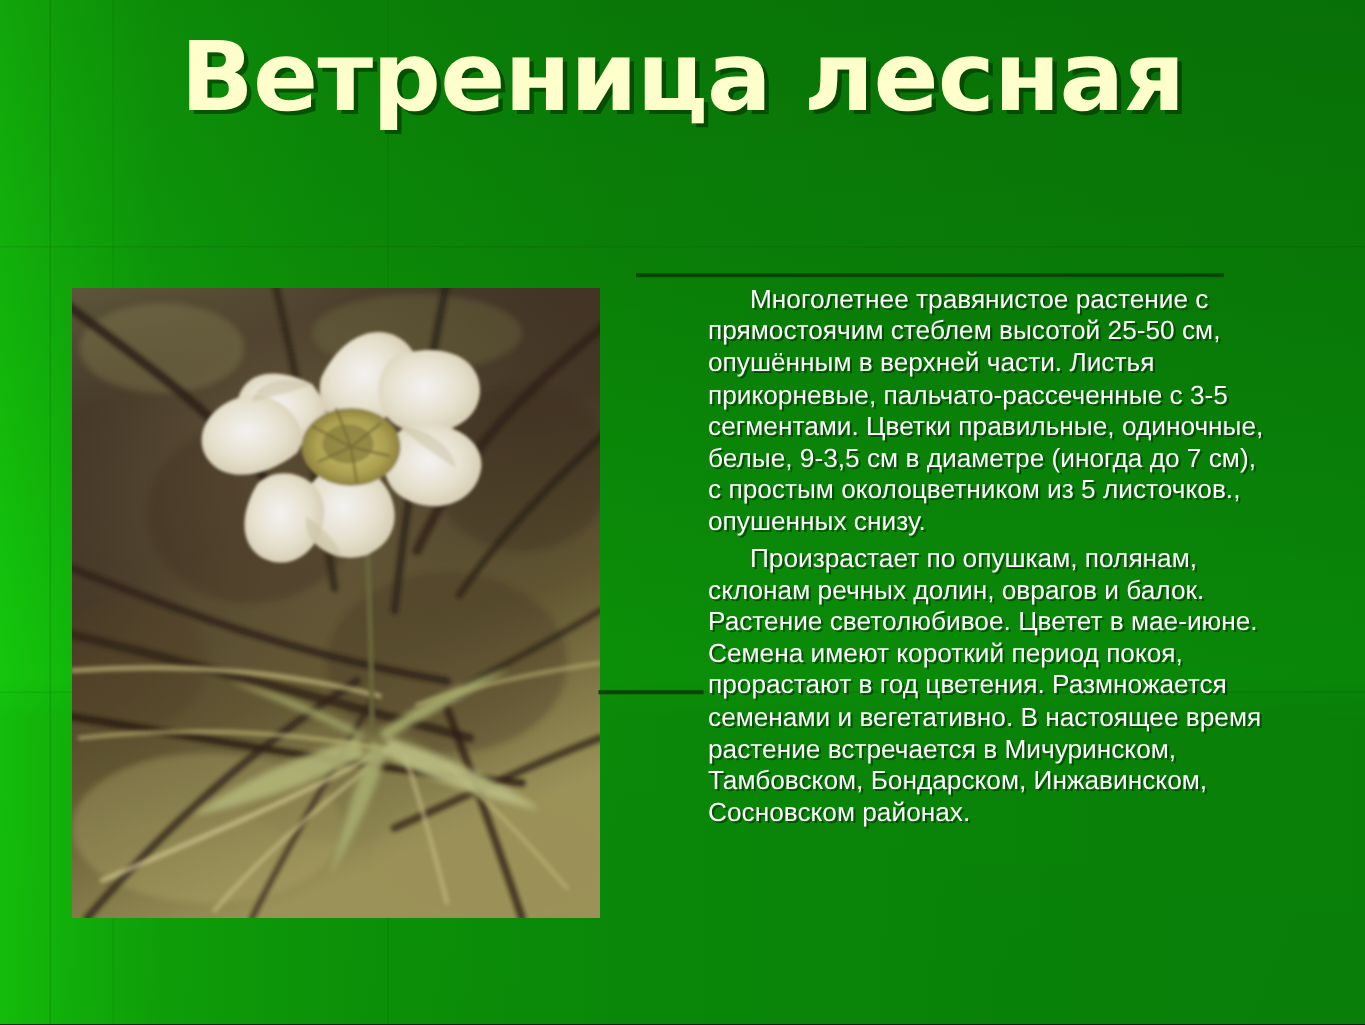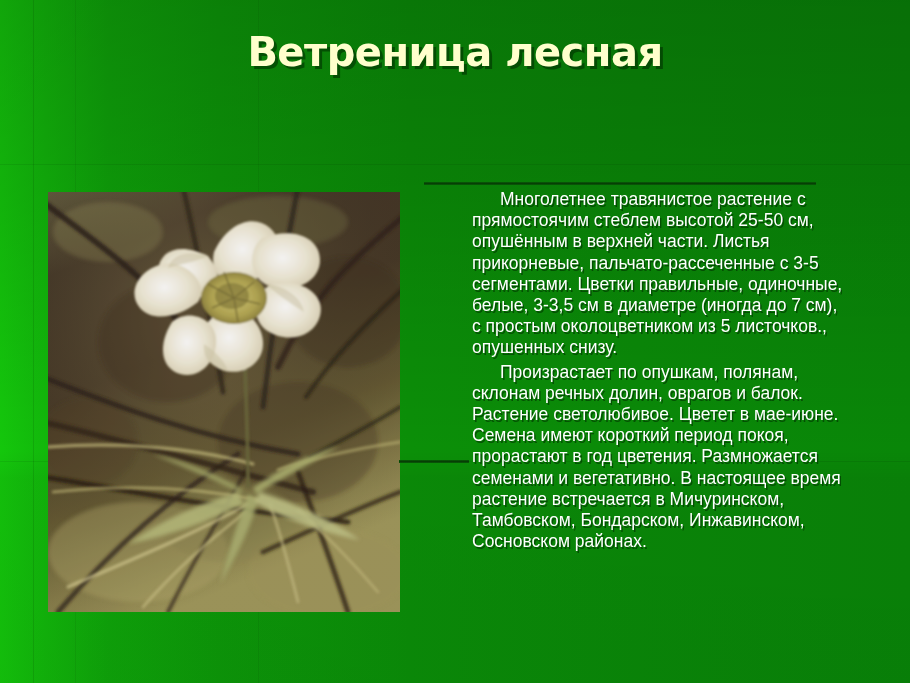--- a/index.html
+++ b/index.html
@@ -42,21 +42,21 @@
 
   
   #title {
     position: absolute;
     left: 0;
     right: 0;
     top: 16px;
     text-align: center;
     font-family: "DejaVu Sans", "Liberation Sans", sans-serif;
     font-weight: 700;
-    font-size: 40px;
+    font-size: 64px;
     line-height: 72px;
     letter-spacing: -0.5px;
     color: #ffffcc;
     text-shadow: 3px 3px 0 rgba(0,40,0,0.55);
     white-space: nowrap;
   }
 
   
   #photo-wrap {
     position: absolute;
@@ -234,17 +234,17 @@
       </g>
 
       <rect x="0" y="0" width="352" height="420" fill="#2e2a18" opacity="0.06"></rect>
     </svg>
   </div>
 
   <div class="rule" id="rule-top"></div>
   <div class="rule" id="rule-mid"></div>
 
   <div id="body-text">
-    <p class="indent">Многолетнее травянистое растение с прямостоячим стеблем высотой 25-50 см, опушённым в верхней части. Листья прикорневые, пальчато-рассеченные с 3-5 сегментами. Цветки правильные, одиночные, белые, 3-3,5 см в диаметре (иногда до 7 см), с простым околоцветником из 5 листочков., опушенных снизу.</p>
+    <p class="indent">Многолетнее травянистое растение с прямостоячим стеблем высотой 25-50 см, опушённым в верхней части. Листья прикорневые, пальчато-рассеченные с 3-5 сегментами. Цветки правильные, одиночные, белые, 9-3,5 см в диаметре (иногда до 7 см), с простым околоцветником из 5 листочков., опушенных снизу.</p>
     <p class="indent">Произрастает по опушкам, полянам, склонам речных долин, оврагов и балок. Растение светолюбивое. Цветет в мае-июне. Семена имеют короткий период покоя, прорастают в год цветения. Размножается семенами и вегетативно. В настоящее время растение встречается в Мичуринском, Тамбовском, Бондарском, Инжавинском, Сосновском районах.</p>
   </div>
 
 </div>
 
 </body></html>

